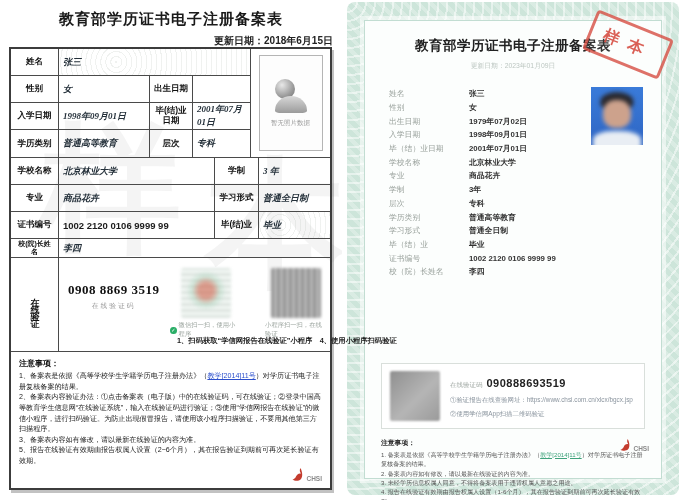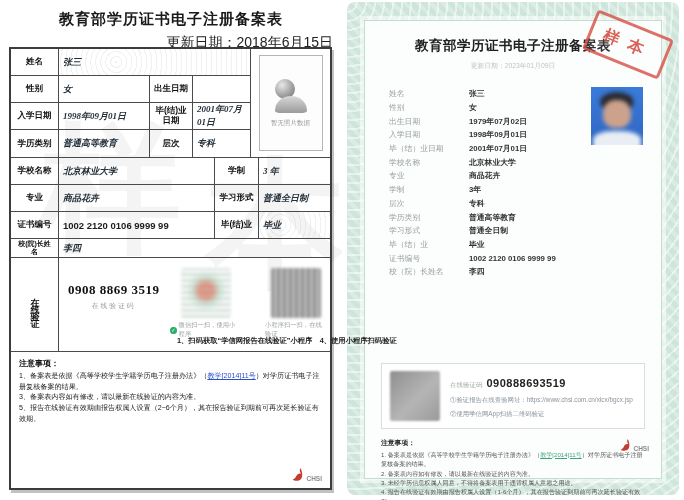--- a/index.html
+++ b/index.html
@@ -3,21 +3,21 @@
 <meta charset="utf-8">
 <style>
   * { margin:0; padding:0; box-sizing:border-box; }
   html,body { width:684px; height:500px; }
   body { font-family:"Liberation Sans", sans-serif; background:#fff; position:relative; overflow:hidden; }
 
   
   .panel-left { position:absolute; left:0; top:0; width:342px; height:500px; background:#fff; }
   .l-title { position:absolute; top:10px; left:0; width:342px; text-align:center;
              font-size:15px; font-weight:700; color:#1a1a1a; letter-spacing:1px; }
-  .l-date  { position:absolute; top:34px; right:9px; font-size:14px; font-weight:400; color:#222; }
+  .l-date  { position:absolute; top:34px; right:9px; font-size:10px; font-weight:700; color:#222; }
   .l-frame { position:absolute; left:9px; top:47px; width:323px; height:443px;
              border:2px solid #3c3c3c; background:#fff;
              box-shadow:2px 3px 0 rgba(120,120,120,.45); display:flex; flex-direction:column; }
   .l-watermark { position:absolute; font-size:140px; color:rgba(60,60,60,.06); font-weight:700;
                  pointer-events:none; z-index:0; line-height:1; }
   .wm1 { left:30px; top:70px; } .wm2 { left:195px; top:105px; }
   .l-row { display:flex; border-bottom:1px solid #4a4a4a; position:relative; z-index:1; background:transparent; }
   .l-cell { display:flex; align-items:center; padding:0 4px; }
   .l-label { width:48px; justify-content:center; text-align:center; font-size:8.5px; font-weight:600; color:#111;
              border-right:1px solid #4a4a4a; flex-shrink:0; line-height:1.15; }
@@ -204,20 +204,21 @@
             <span>小程序扫一扫，在线验证</span>
           </div>
         </div>
         <div class="l-vsteps">1、扫码获取“学信网报告在线验证”小程序　4、使用小程序扫码验证</div>
       </div>
     </div>
 
     <div class="l-notes">
       <div class="l-notes-title">注意事项：</div>
       <p class="l-note"><span>1、备案表是依据《高等学校学生学籍学历电子注册办法》（</span><span class="doc-link">教学[2014]11号</span><span>）对学历证书电子注册复核备案的结果。</span></p>
+      <p class="l-note">2、备案表内容验证办法：①点击备案表（电子版）中的在线验证码，可在线验证；②登录中国高等教育学生信息网“在线验证系统”，输入在线验证码进行验证；③使用“学信网报告在线验证”的微信小程序，进行扫码验证。为防止出现假冒报告，请使用该小程序扫描验证，不要用其他第三方扫描程序。</p>
       <p class="l-note">3、备案表内容如有修改，请以最新在线验证的内容为准。</p>
       <p class="l-note">5、报告在线验证有效期由报告权属人设置（2~6个月），其在报告验证到期前可再次延长验证有效期。</p>
       <div class="l-chsi">
         <svg width="12" height="14" viewBox="0 0 12 14">
             <path d="M8.5 0 C7 2.5 8.2 4.2 9 5.5 C6.5 5 4.8 6.5 4 8.5 C3.3 10.2 1.8 11.2 0.5 11.5 C2.5 13 6.5 13.5 8.8 11.2 C11 9 10.5 4 8.5 0 Z" fill="#c43c2e"></path>
           </svg>
         <span class="chsi-text">CHSI</span>
       </div>
     </div>
   </div>

